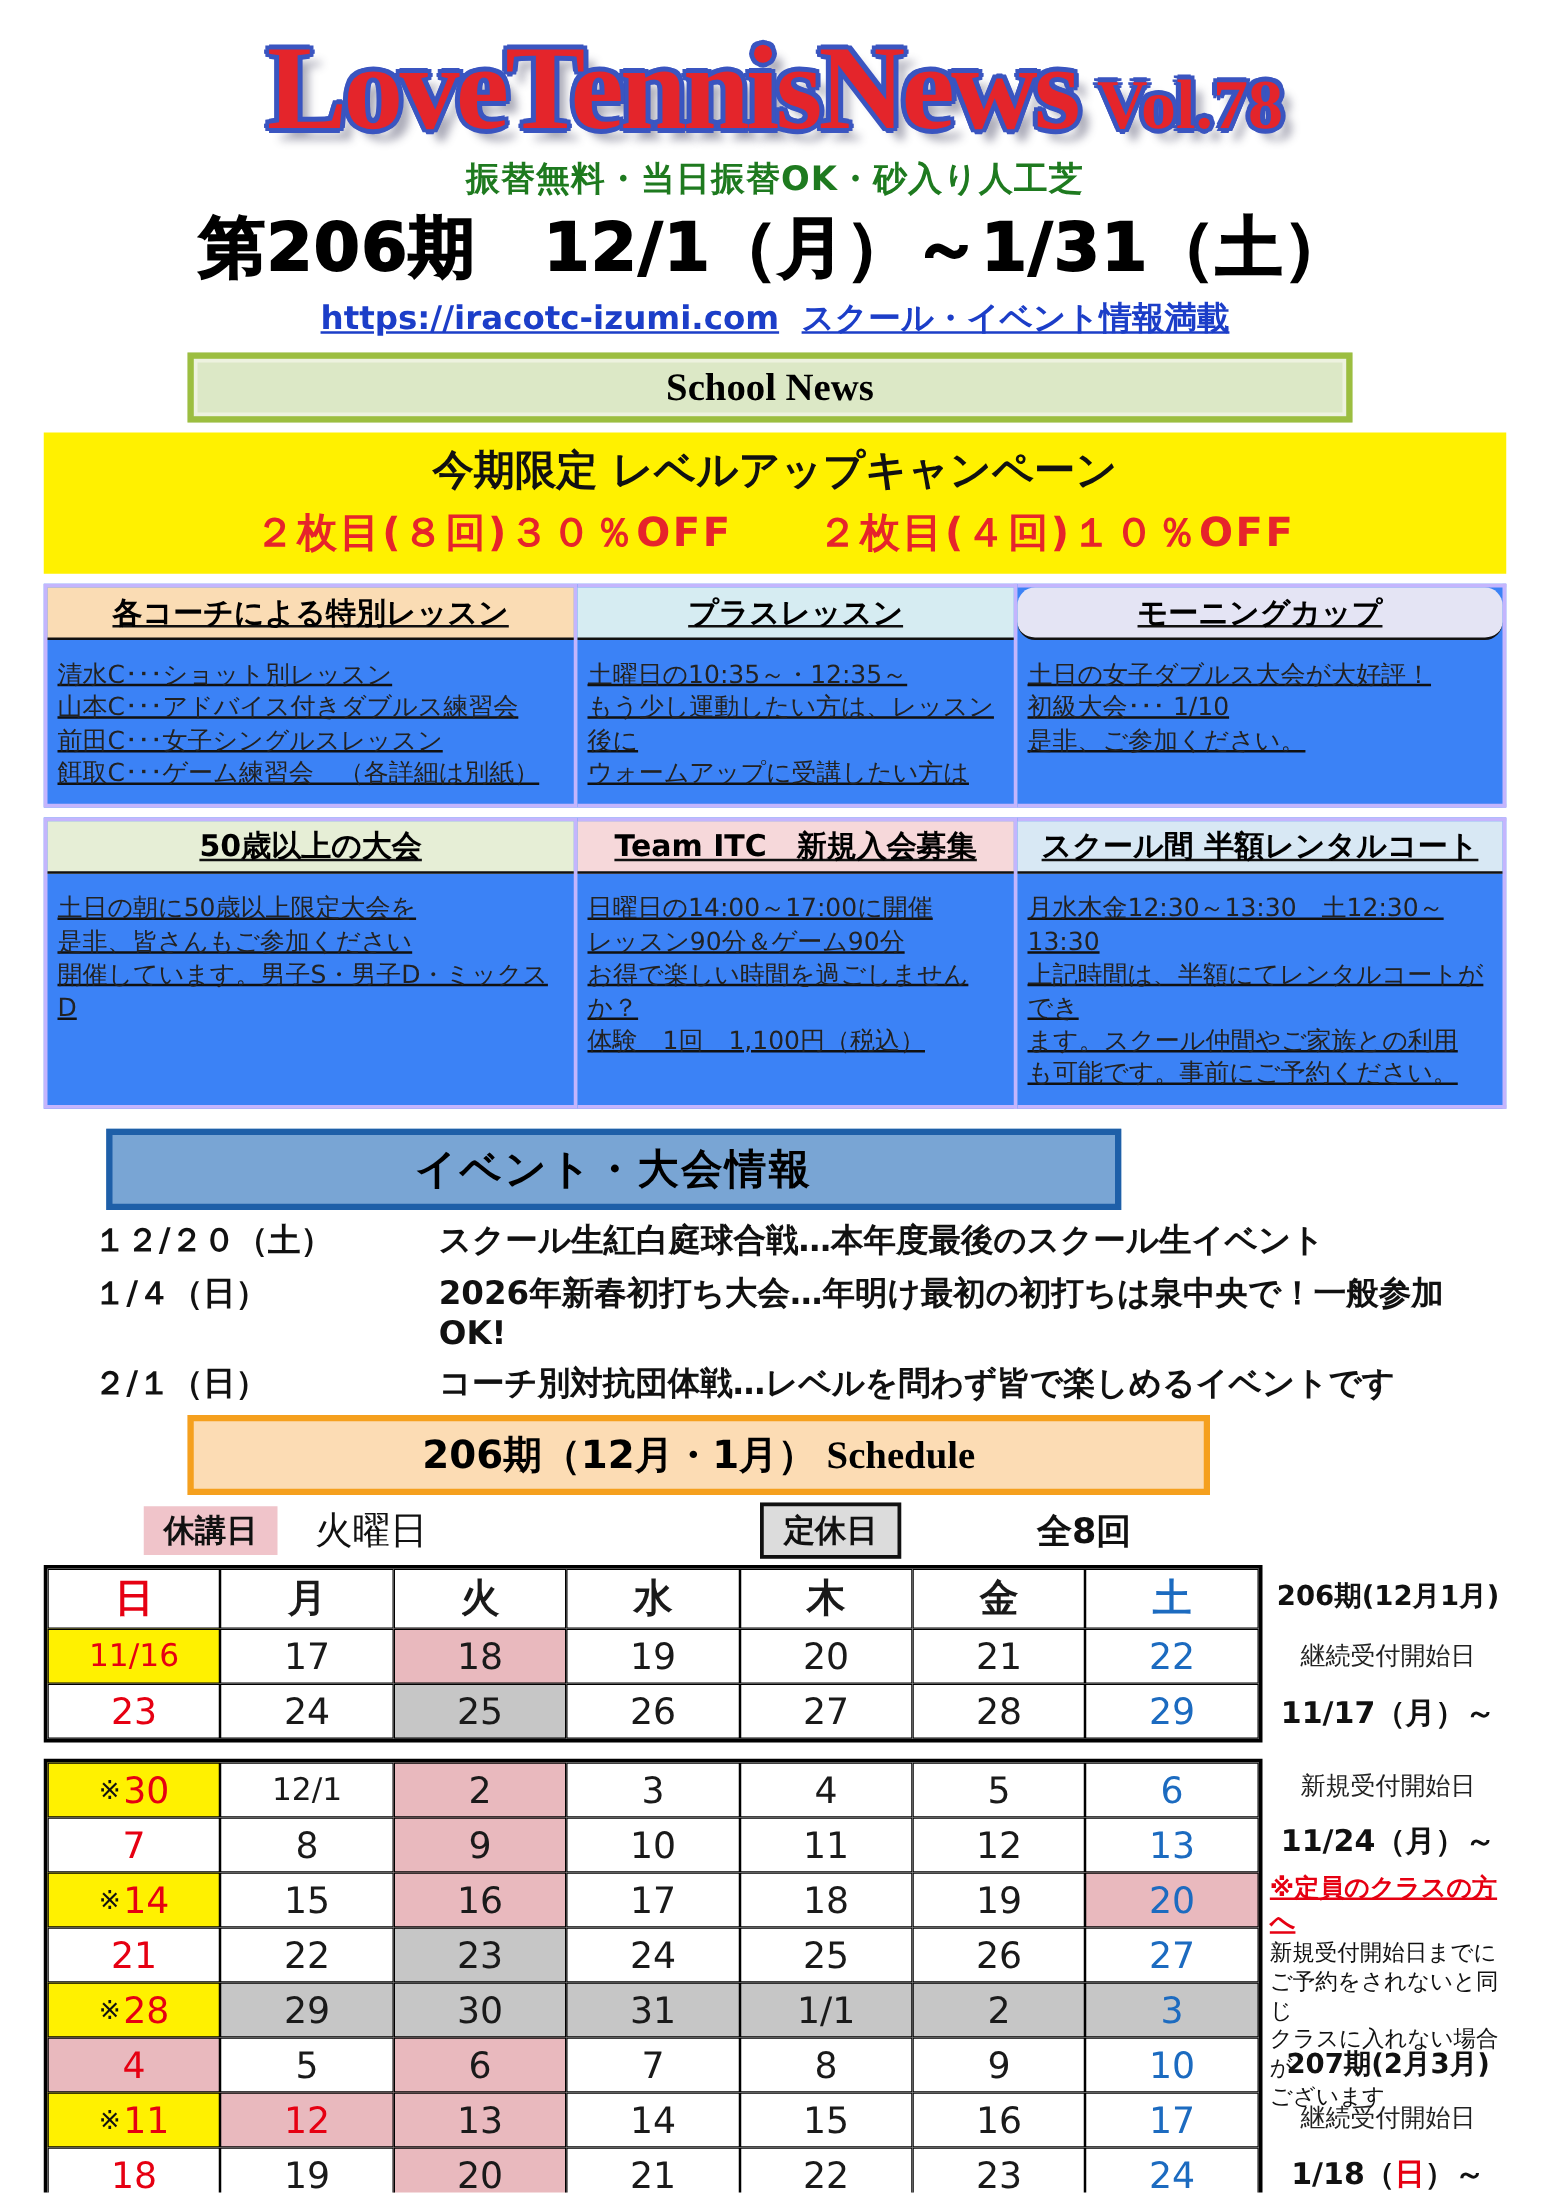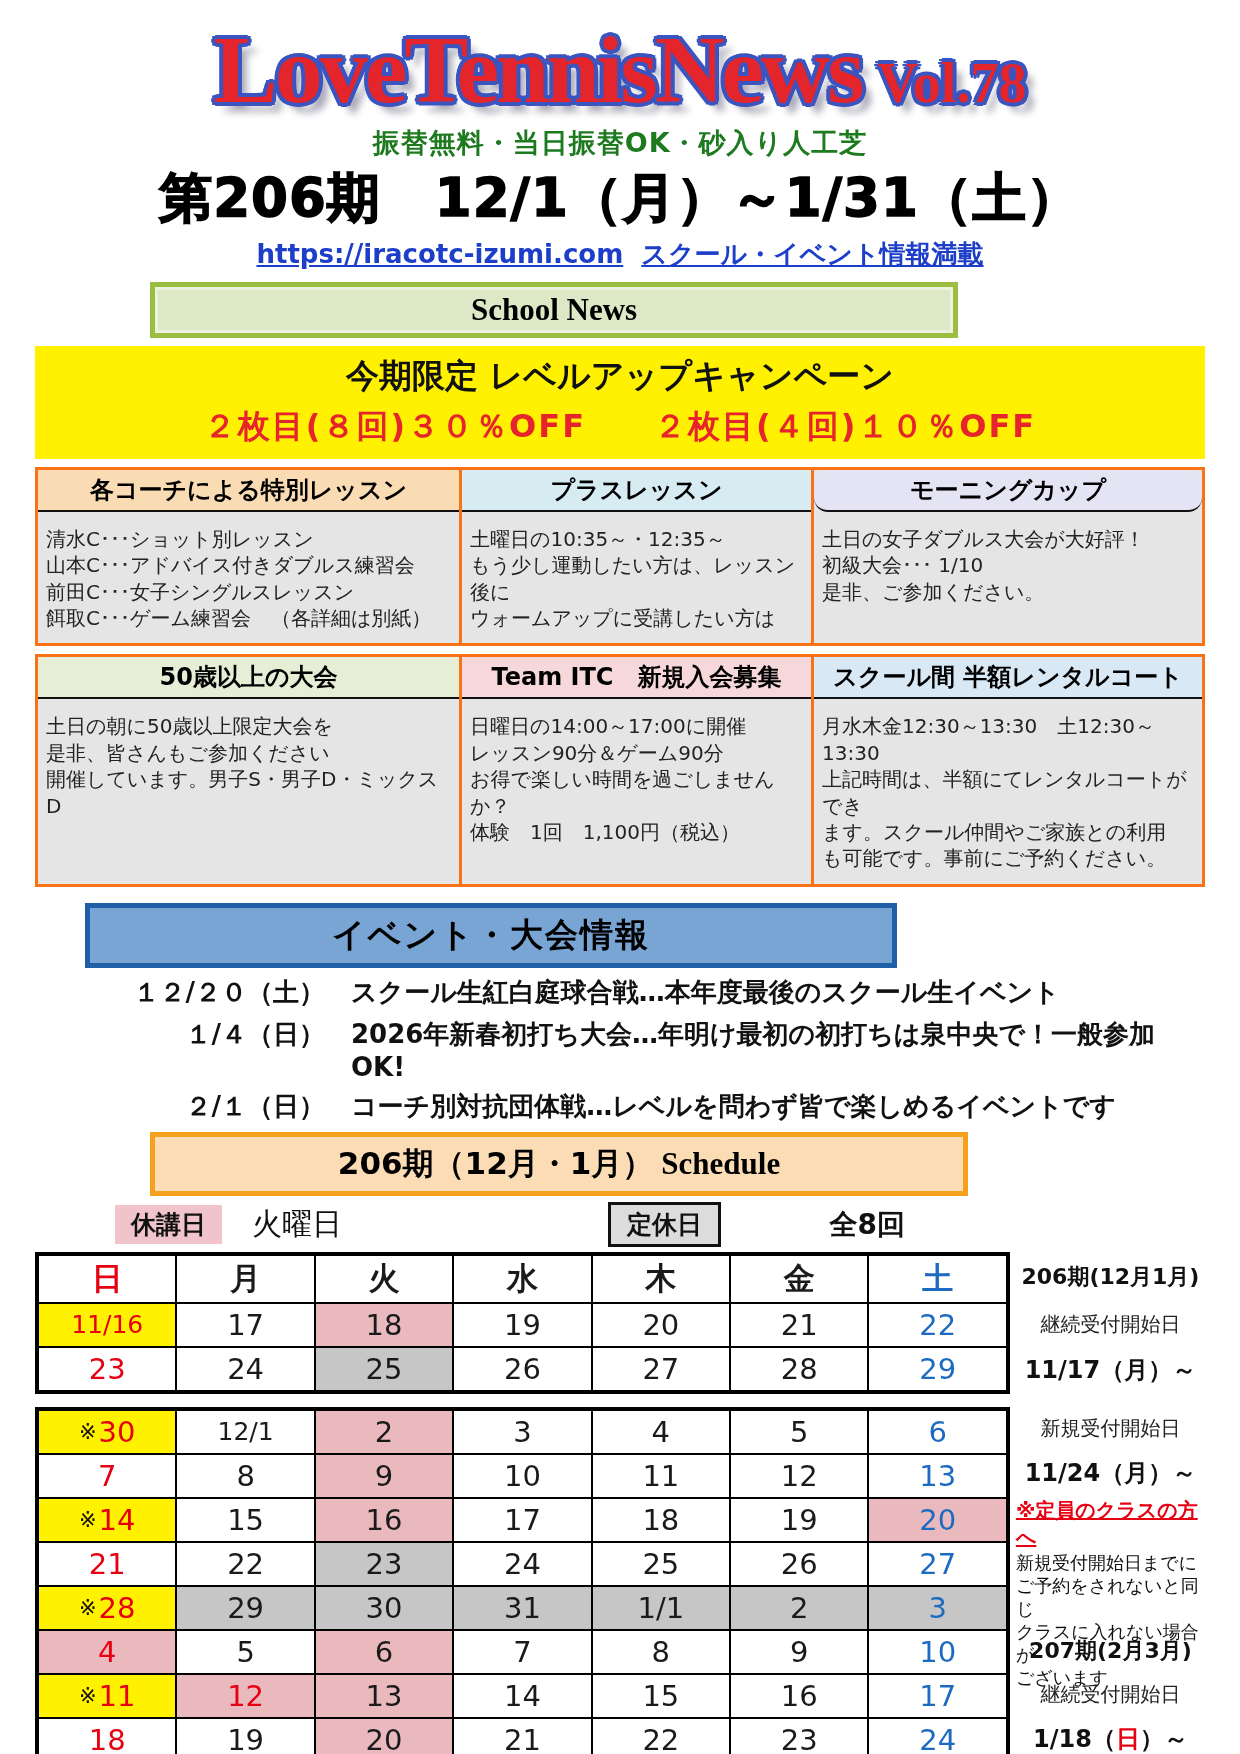--- a/index.html
+++ b/index.html
@@ -28,54 +28,54 @@
     text-align:center;font-size:53px;font-weight:900;color:#000;margin-top:2px;
     letter-spacing:1px;-webkit-text-stroke:1.5px #000;
   }
   .urlline{text-align:center;margin-top:2px;}
   .urlline a{color:#1C3EC8;font-weight:700;font-size:26px;text-decoration:underline;}
   .url-note{margin-left:18px;}
 
   
   .banner{box-sizing:border-box;text-align:center;font-weight:700;}
   .school-banner{
-    width:808px;margin:10px 0 8px 115px;border:5px solid #9CBE40;background:#DCE8C6;
+    width:932px;margin:10px 0 8px 115px;border:5px solid #9CBE40;background:#DCE8C6;
     box-shadow:inset 0 0 0 3px #EDF2DF;padding:5px 0;
     font-family:"Liberation Serif","DejaVu Serif",serif;font-size:31px;color:#000;
   }
   .events-banner{
     width:812px;margin:16px 0 6px 50px;border:5px solid #1E5FA8;background:#79A5D4;
     padding:5px 0;font-size:33px;color:#000;letter-spacing:2px;
   }
   .schedule-banner{
     width:818px;margin:8px 0 4px 115px;border:5px solid #F5A01E;background:#FCDCB4;
     padding:6px 0;font-size:31px;color:#000;
   }
   .schedule-banner .en{font-family:"Liberation Serif","DejaVu Serif",serif;margin-left:8px;}
 
   
   .campaign{background:#FFF100;padding:8px 0 10px 0;text-align:center;}
   .camp1{font-size:33px;font-weight:700;color:#111;}
   .camp2{font-size:32px;font-weight:700;color:#E6242B;margin-top:6px;letter-spacing:2px;}
 
   
   .boxes-row{display:flex;margin-top:8px;}
-  .info-box{box-sizing:border-box;border:3px solid #f97316;background:#e5e5e5;}
+  .info-box{box-sizing:border-box;border:3px solid #c4b5fd;background:#3b82f6;text-decoration:underline;}
   .info-box + .info-box{border-left:none;}
   .col0{flex:0 0 427px;} .col1{flex:0 0 352px;} .col2{flex:1;}
   .box-hdr{
     text-align:center;font-weight:700;font-size:24px;color:#000;
     padding:4px 0;border-bottom:2px solid #111;
   }
   .box-body{padding:14px 6px 12px 8px;font-size:20px;line-height:1.32;color:#222;}
 
   
   .events-list{margin:4px 0 0 40px;}
   .event-row{display:flex;align-items:baseline;margin:7px 0;font-weight:700;}
-  .event-date{flex:0 0 250px;text-align:right;font-size:26px;}
+  .event-date{flex:0 0 250px;font-size:26px;}
   .event-desc{margin-left:26px;font-size:26px;}
 
   
   .legend{display:flex;align-items:center;height:46px;margin:6px 0 4px 0;}
   .chip{padding:3px 16px;font-weight:700;font-size:25px;}
   .chip-closed{background:#F0C4CA;margin-left:80px;}
   .chip-closedday{margin-left:14px;font-size:30px;font-weight:400;}
   .chip-holiday{background:#DCDCDC;border:3px solid #111;margin-left:250px;}
   .legend-total{margin-left:auto;margin-right:300px;font-weight:900;font-size:28px;}
 

